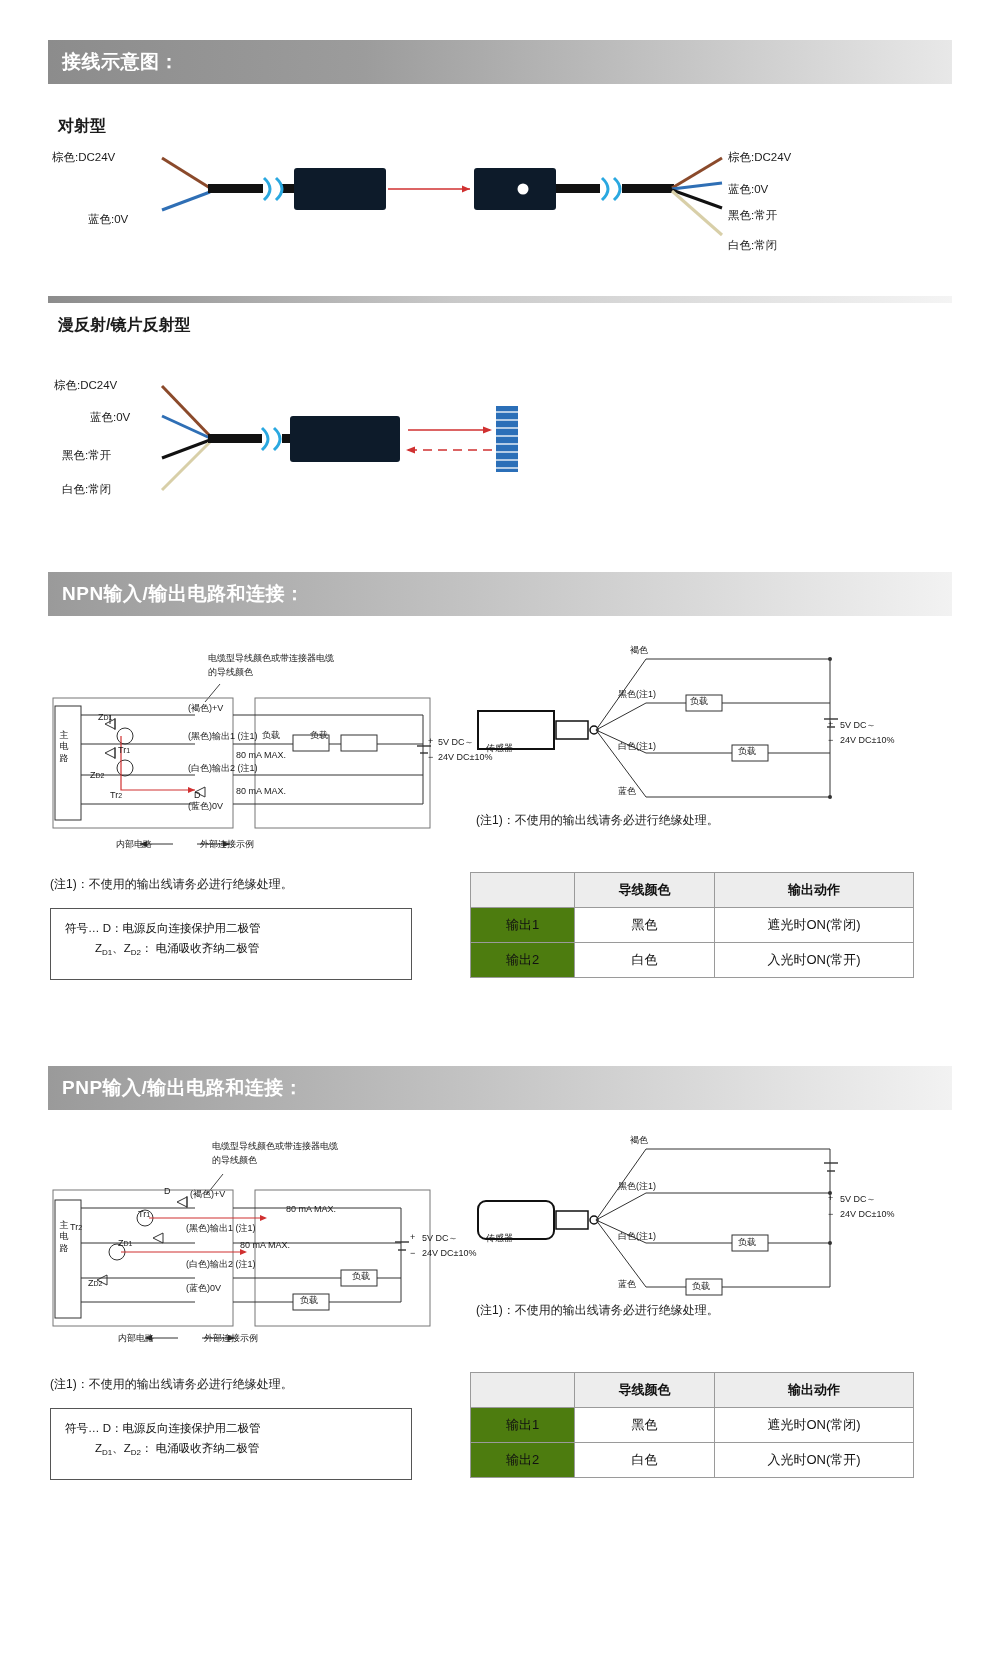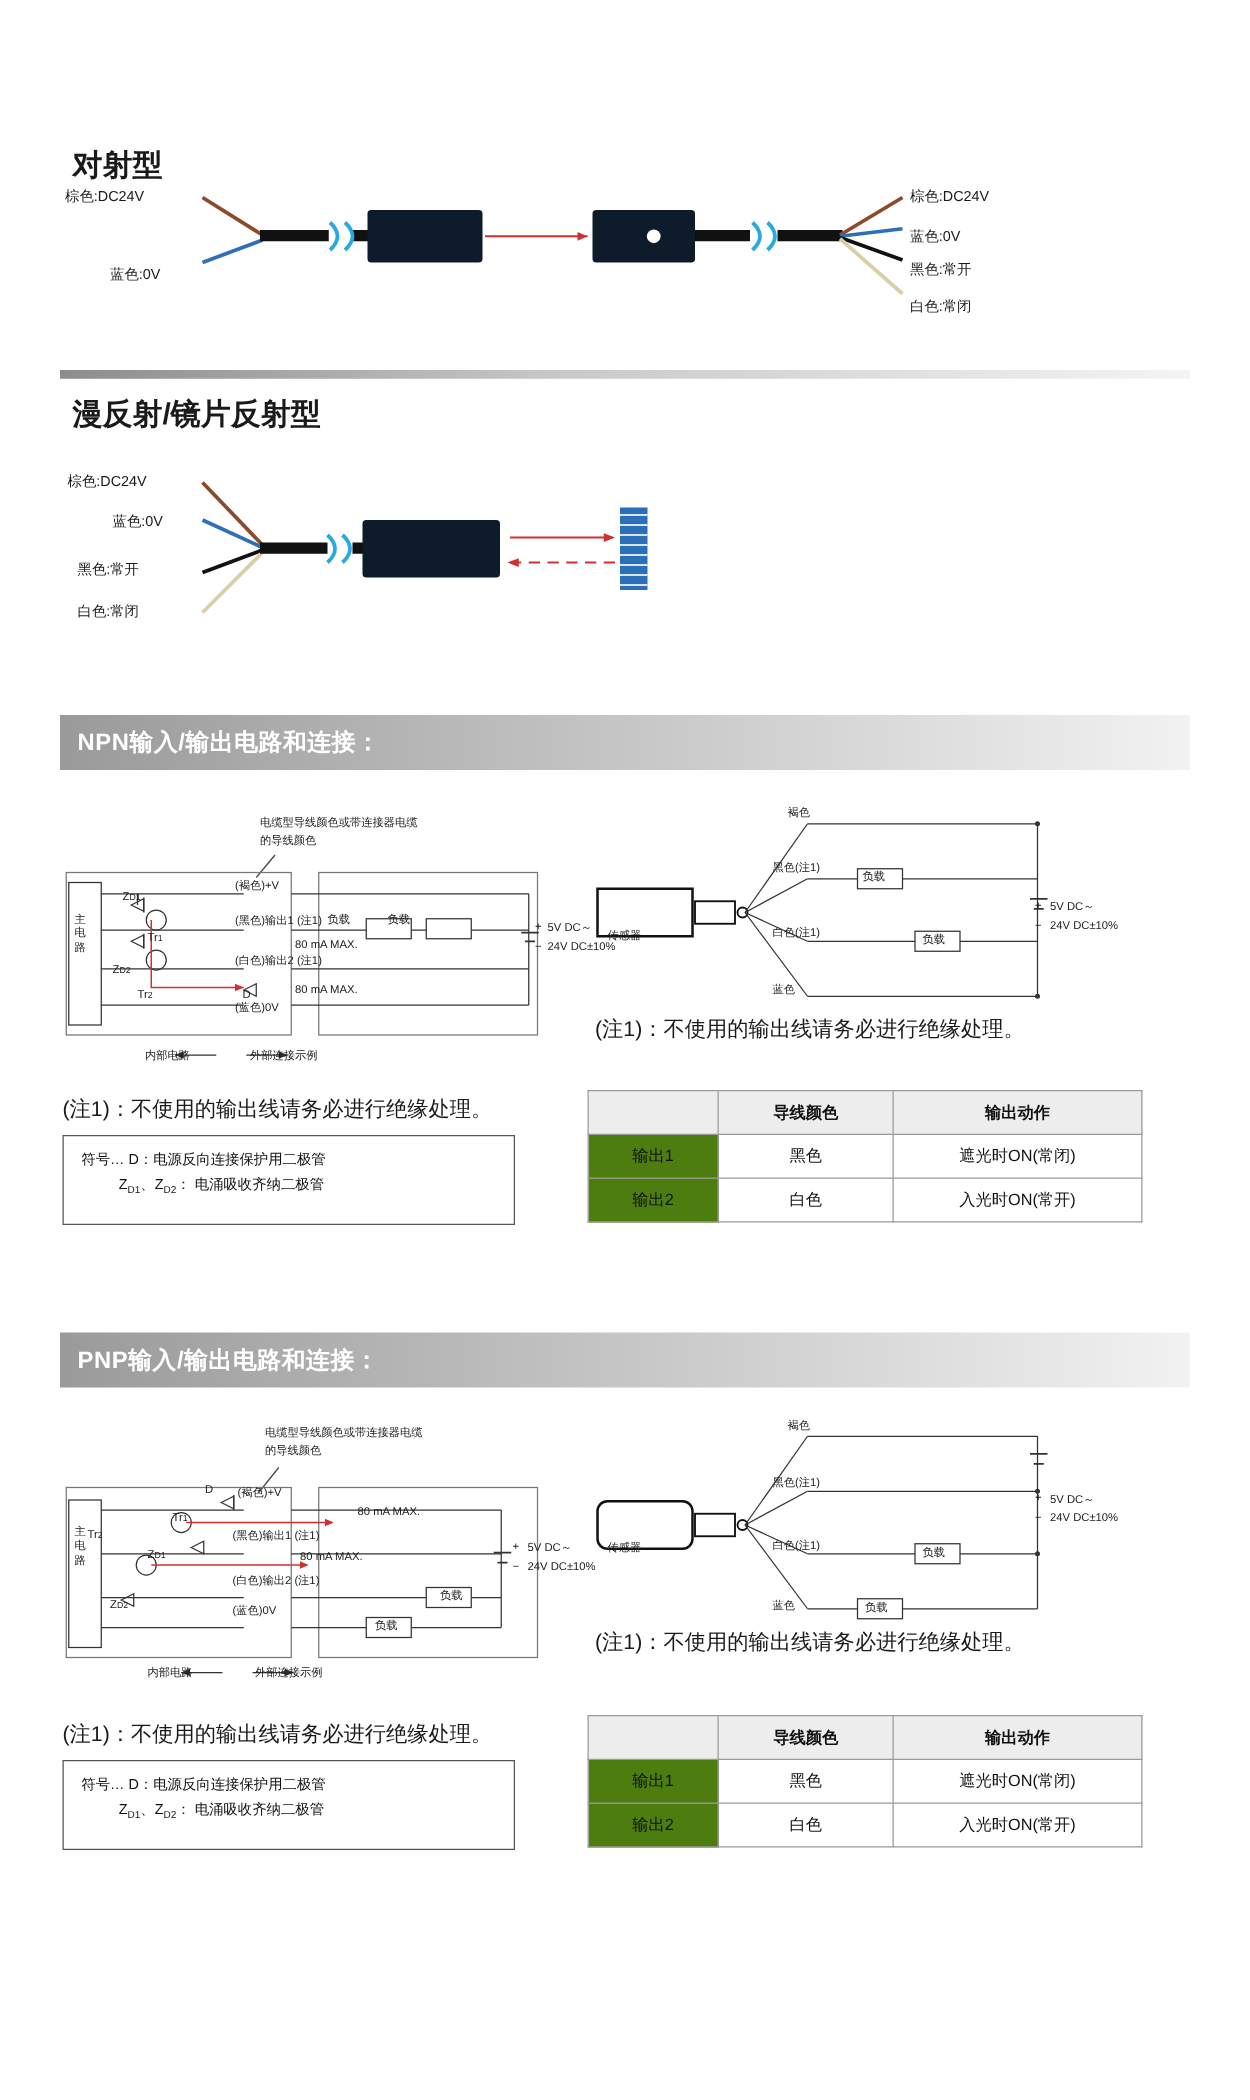--- a/index.html
+++ b/index.html
@@ -30,28 +30,28 @@
   .bar.light {
     background:linear-gradient(to right,#9a9a9a 0%, #bdbdbd 40%, #f2f2f2 100%);
   }
 
   .divider {
     position:absolute; left:48px; width:904px; height:7px;
     background:linear-gradient(to right,#8c8c8c 0%, #c9c9c9 45%, #f4f4f4 100%);
   }
 
   .subtitle {
-    position:absolute; font-size:24px; font-weight:bold; color:#1a1a1a;
+    position:absolute; font-size:16px; font-weight:bold; color:#1a1a1a;
   }
 
   .lbl {
     position:absolute; font-size:11.5px; color:#1a1a1a; white-space:nowrap;
   }
   .ctext { position:absolute; font-size:9px; color:#1a1a1a; white-space:nowrap; }
-  .note { position:absolute; font-size:17px; color:#1a1a1a;text-align:right; }
+  .note { position:absolute; font-size:12px; color:#1a1a1a;text-align:right; }
   .legend-box {
     position:absolute; border:1px solid #555; background:#fff;
     font-size:11.5px; line-height:1.7; padding:10px 14px; color:#111;
   }
   .legend-box .sub { font-size:8px; vertical-align:sub; }
 
   
   table.out-table {
     position:absolute; border-collapse:collapse; font-size:13px;
   }
@@ -59,20 +59,23 @@
     border:1px solid #9a9a9a; text-align:center; padding:8px 6px; color:#111;
   }
   table.out-table th { background:#ededed; font-weight:bold; }
   table.out-table td.rowhead { background:#4d7c0f; font-weight:normal; }
 </style>
 </head>
 <body>
 
 <div class="page">
 
+  <div class="bar" style="top:40px;">
+    <span class="bar-label">接线示意图：</span>
+  </div>
 
   <div class="subtitle" style="left:58px; top:116px;">对射型</div>
 
   <svg width="900" height="140" style="position:absolute; left:50px; top:140px;">
 
     <line x1="112" y1="18" x2="160" y2="48" stroke="#8B4A2B" stroke-width="3"></line>
     <line x1="112" y1="70" x2="160" y2="52" stroke="#2f6fb5" stroke-width="3"></line>
 
     <rect x="158" y="44" width="55" height="9" fill="#111"></rect>
     <rect x="232" y="44" width="68" height="9" fill="#111"></rect>

